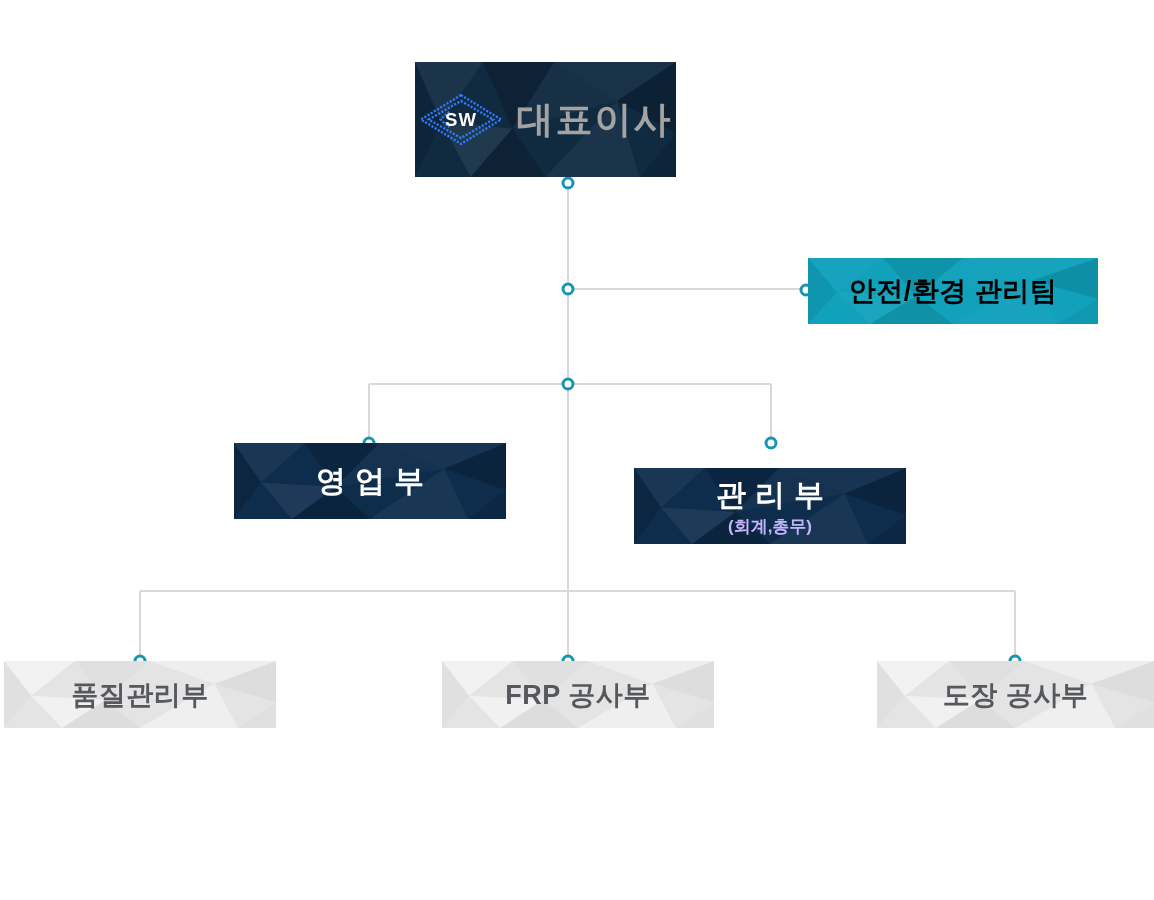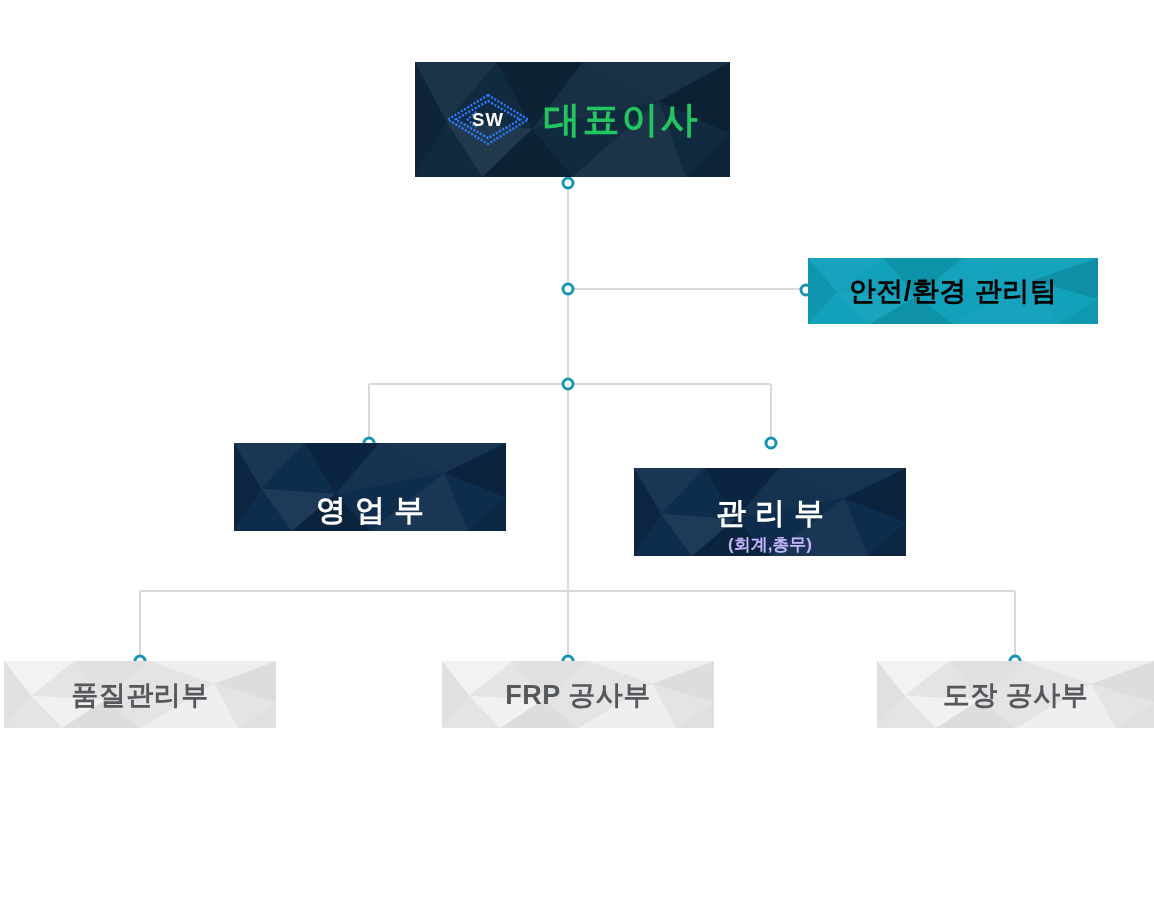--- a/index.html
+++ b/index.html
@@ -37,38 +37,38 @@
     position: relative;
     z-index: 1;
     display: flex;
     flex-direction: column;
     align-items: center;
     justify-content: center;
     text-align: center;
   }
 
   
-  .ceo { left: 415px; top: 62px; width: 315px; height: 115px; background: var(--ceo-box, #102a40); }
+  .ceo { left: 415px; top: 62px; width: 261px; height: 115px; background: var(--ceo-box, #102a40); }
   .ceo .content { flex-direction: row; gap: 14px; align-items: center; }
-  .ceo-label { font-size: 37px; font-weight: bold; color: #22c55e; letter-spacing: 2px; }
+  .ceo-label { font-size: 37px; font-weight: bold; color: #a3a3a3; letter-spacing: 2px; }
   .logo { width: 84px; height: 53px; display: block; }
   .logo .diamond { fill: none; stroke: var(--logo-outline, #2e7bff); stroke-width: 2.4; stroke-dasharray: 2.2 1.6; }
   .logo .chevron { fill: none; stroke: var(--logo-outline, #2e7bff); stroke-width: 2.2; stroke-dasharray: 2.2 1.6; }
   .logo text {
     fill: #ffffff; font-family: "Liberation Sans", sans-serif;
     font-size: 19px; font-weight: bold; letter-spacing: 1px;
   }
 
   
   .safety { left: 808px; top: 258px; width: 290px; height: 66px; background: var(--safety-box, #11a1bb); }
   .safety-label { font-size: 27px; font-weight: bold; color: #000000; letter-spacing: 0.5px; text-align: center; }
   .safety .facet-layer { opacity: 0.55; }
 
   
-  .dept { width: 272px; height: 88px; background: var(--dept-box, #0e2c4c); justify-content: flex-end; }
+  .dept { width: 272px; height: 76px; background: var(--dept-box, #0e2c4c); }
   .sales { left: 234px; top: 443px; }
   .admin { left: 634px; top: 468px; }
   .dept-label { font-size: 30px; font-weight: bold; color: #ffffff; letter-spacing: 9px; padding-left: 9px; }
   .dept-sublabel { font-size: 17px; font-weight: bold; color: #c4b5fd; letter-spacing: 0; margin-top: -1px; }
 
   
   .gray { height: 67px; background: var(--bottom-box, #e4e4e4); top: 661px; }
   .quality  { left: 4px;   width: 272px; }
   .frp      { left: 432px; width: 272px; margin-left: 10px; }
   .painting { left: 877px; width: 277px; align-items: center; }

